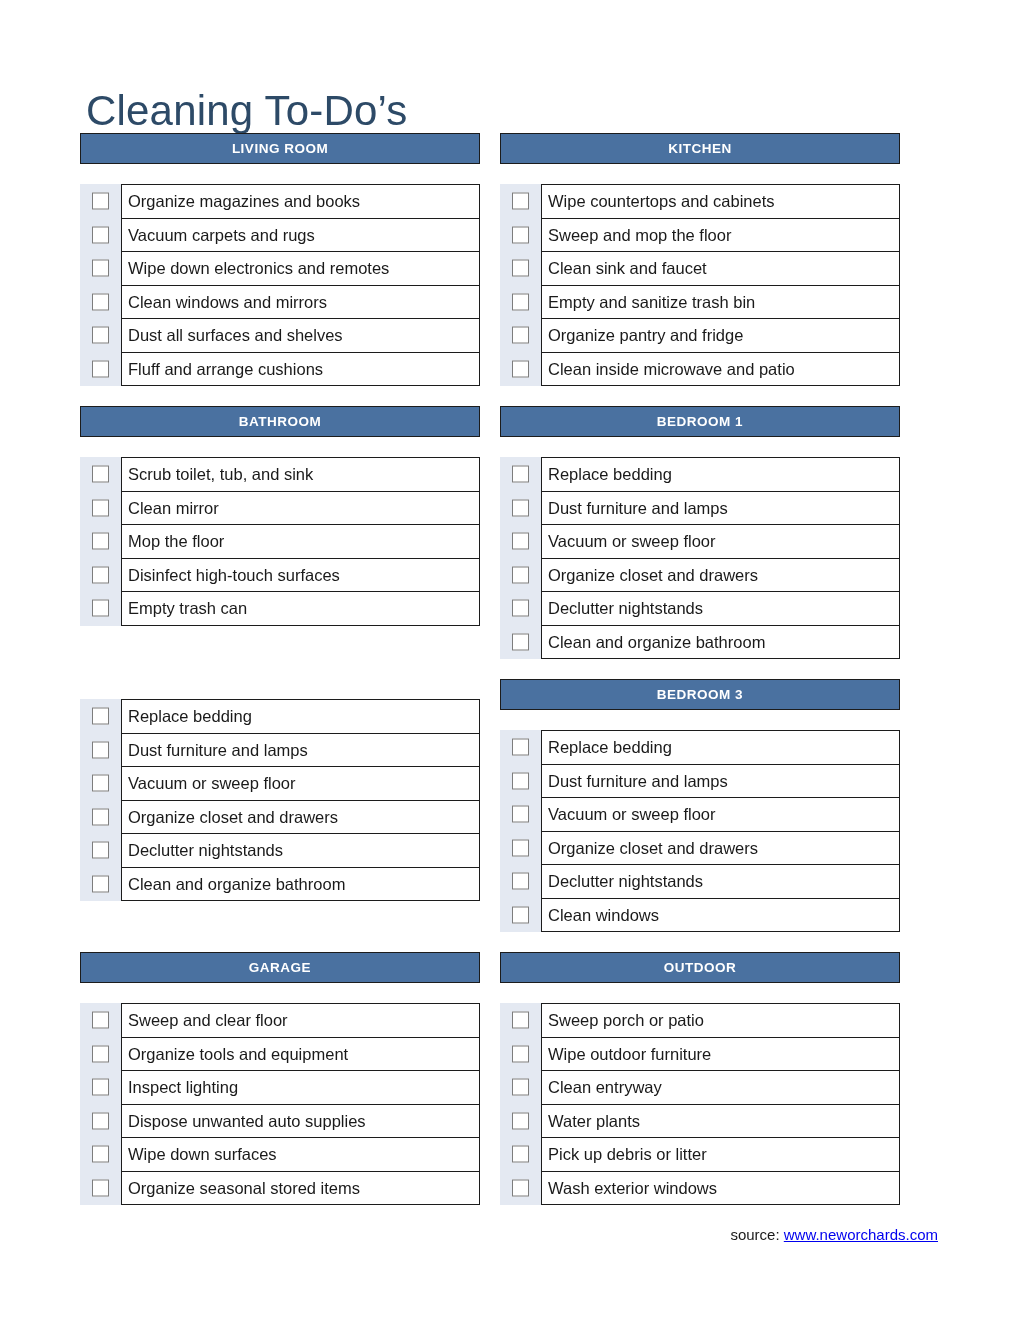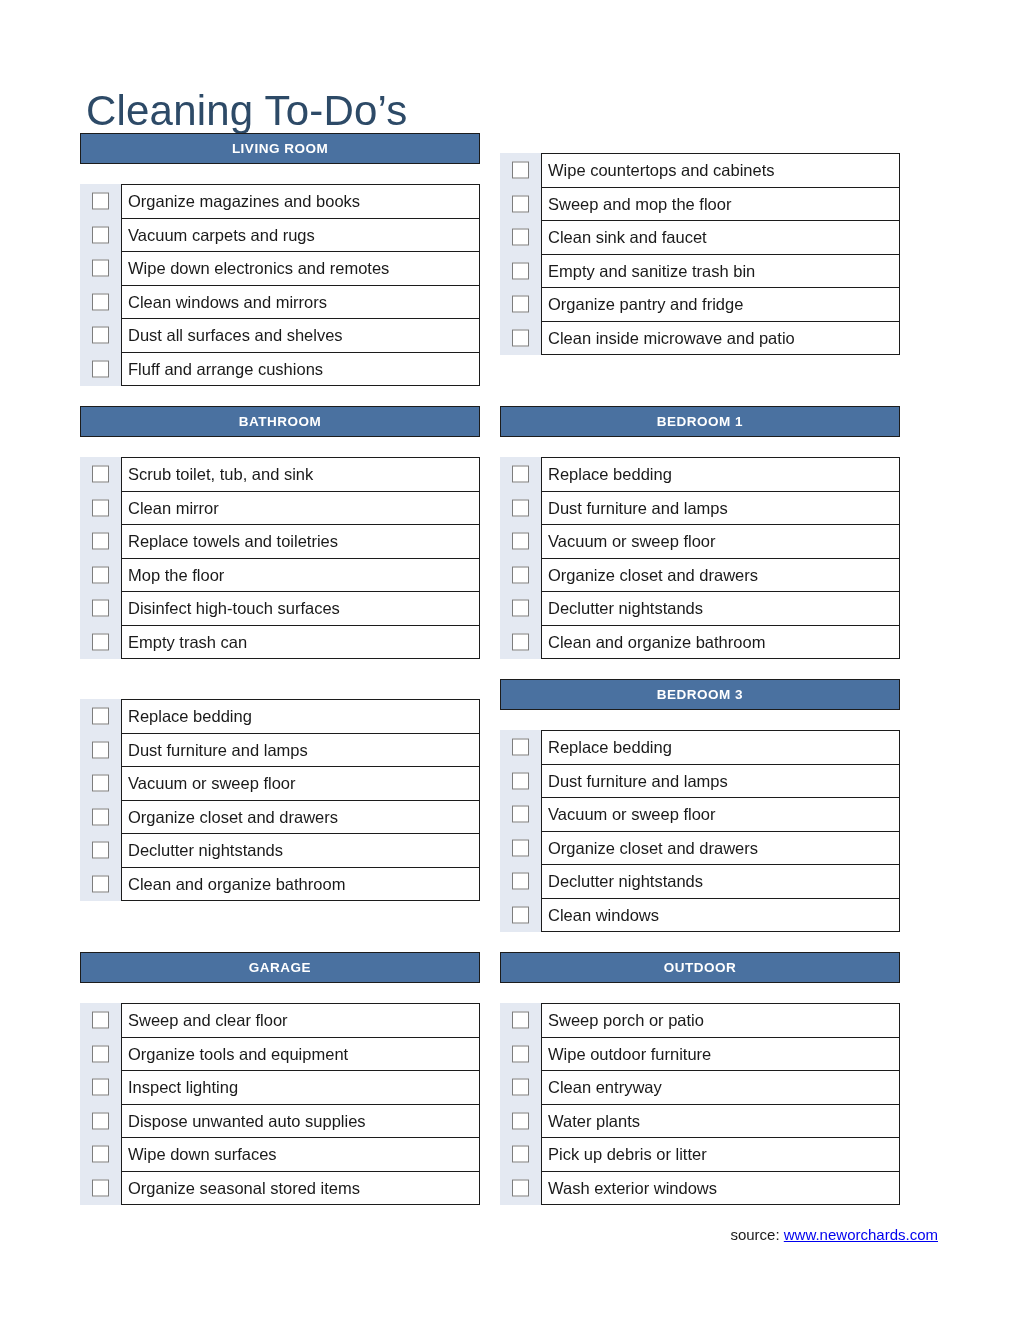--- a/index.html
+++ b/index.html
@@ -167,20 +167,21 @@
               <div class="row-label">Dust all surfaces and shelves</div>
             </div>
             <div class="row">
               <div class="checkbox"></div>
               <div class="row-label">Fluff and arrange cushions</div>
             </div>
           </div>
         </div>
       </div>
       <div class="card">
+        <div class="card-header">KITCHEN</div>
         <div class="card-body">
           <div class="check-col"></div>
           <div class="rows">
             <div class="row">
               <div class="checkbox"></div>
               <div class="row-label">Wipe countertops and cabinets</div>
             </div>
             <div class="row">
               <div class="checkbox"></div>
               <div class="row-label">Sweep and mop the floor</div>
@@ -209,24 +210,20 @@
         <div class="card-body">
           <div class="check-col"></div>
           <div class="rows">
             <div class="row">
               <div class="checkbox"></div>
               <div class="row-label">Scrub toilet, tub, and sink</div>
             </div>
             <div class="row">
               <div class="checkbox"></div>
               <div class="row-label">Clean mirror</div>
-            </div>
-            <div class="row">
-              <div class="checkbox"></div>
-              <div class="row-label">Replace towels and toiletries</div>
             </div>
             <div class="row">
               <div class="checkbox"></div>
               <div class="row-label">Mop the floor</div>
             </div>
             <div class="row">
               <div class="checkbox"></div>
               <div class="row-label">Disinfect high-touch surfaces</div>
             </div>
             <div class="row">

